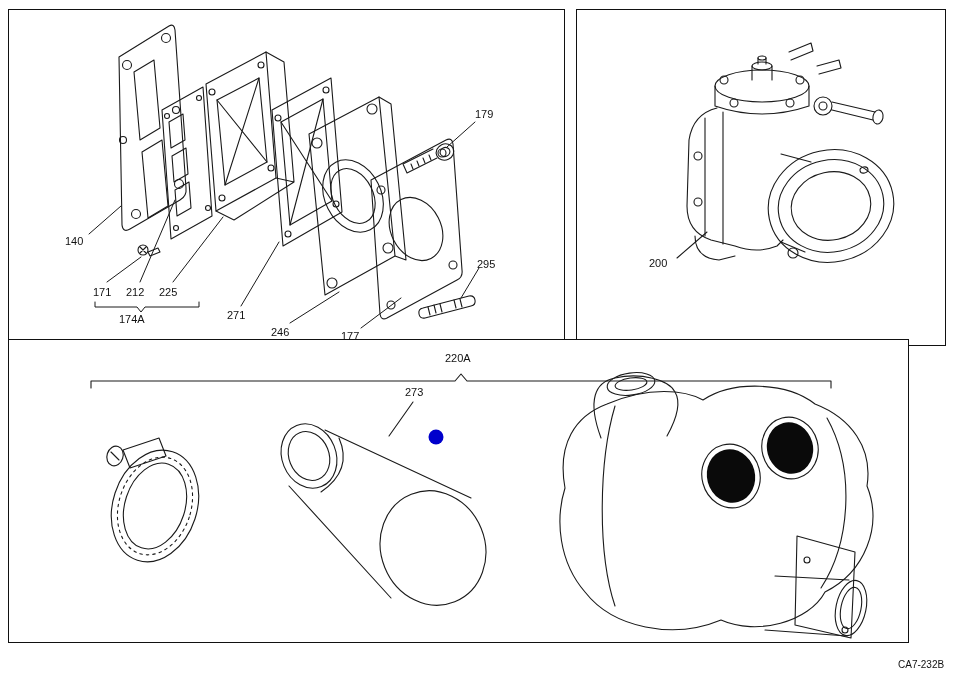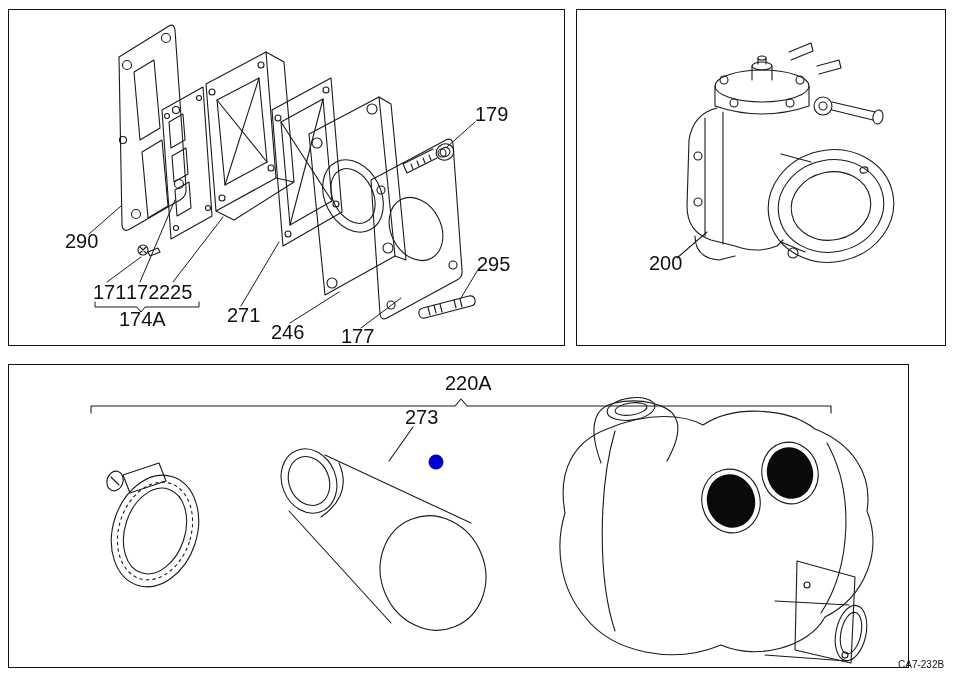--- a/index.html
+++ b/index.html
@@ -2,23 +2,23 @@
 <html><head>
 <meta charset="utf-8">
 <style>
   * { margin:0; padding:0; box-sizing:border-box; }
   html,body { background:#ffffff; }
   body { font-family:"Liberation Sans", sans-serif; color:#111; }
   .page { position:relative; width:954px; height:673px; background:#fff; overflow:hidden; }
   .panel { position:absolute; border:1.5px solid #111; background:#fff; }
   .panel-tl { left:8px;  top:9px;   width:557px; height:337px; }
   .panel-tr { left:576px; top:9px;  width:370px; height:337px;text-align:right; }
-  .panel-b  { left:8px;  top:364px; width:901px; height:304px; }
+  .panel-b  { left:8px;  top:339px; width:901px; height:304px; }
   .panel svg { position:absolute; left:0; top:0; display:block; }
-  .lbl { position:absolute; font-size:20px; line-height:17px; color:#111; white-space:nowrap; }
+  .lbl { position:absolute; font-size:11px; line-height:17px; color:#111; white-space:nowrap; }
   .footer-code { position:absolute; left:898px; top:660px; font-size:10px; line-height:10px; color:#111;text-align:center; }
   .line { stroke:#1a1a1a; fill:none; stroke-width:1.1; stroke-linejoin:round; stroke-linecap:round; }
 </style>
 </head>
 <body>
 
 <div class="page">
 
   <div class="panel panel-tl">
     <svg width="554" height="334" viewBox="0 0 554 334">
@@ -113,23 +113,23 @@
           <path d="M164,272 L214,207"></path>
           <path d="M86,292 L86,297 L128,297 L132,302 L136,297 L190,297 L190,292"></path>
           <path d="M232,296 L270,232"></path>
           <path d="M281,313 L330,282"></path>
           <path d="M352,318 L392,288"></path>
           <path d="M470,258 L452,288"></path>
           <path d="M466,112 L438,137"></path>
         </g>
       </g>
     </svg>
-    <span class="lbl" style="left:56px;top:223px">290</span>
+    <span class="lbl" style="left:56px;top:223px">140</span>
     <span class="lbl" style="left:84px;top:274px">171</span>
-    <span class="lbl" style="left:117px;top:274px">172</span>
+    <span class="lbl" style="left:117px;top:274px">212</span>
     <span class="lbl" style="left:150px;top:274px">225</span>
     <span class="lbl" style="left:110px;top:301px">174A</span>
     <span class="lbl" style="left:218px;top:297px">271</span>
     <span class="lbl" style="left:262px;top:314px">246</span>
     <span class="lbl" style="left:332px;top:318px">177</span>
     <span class="lbl" style="left:468px;top:246px">295</span>
     <span class="lbl" style="left:466px;top:96px">179</span>
   </div>
 
   <div class="panel panel-tr">

